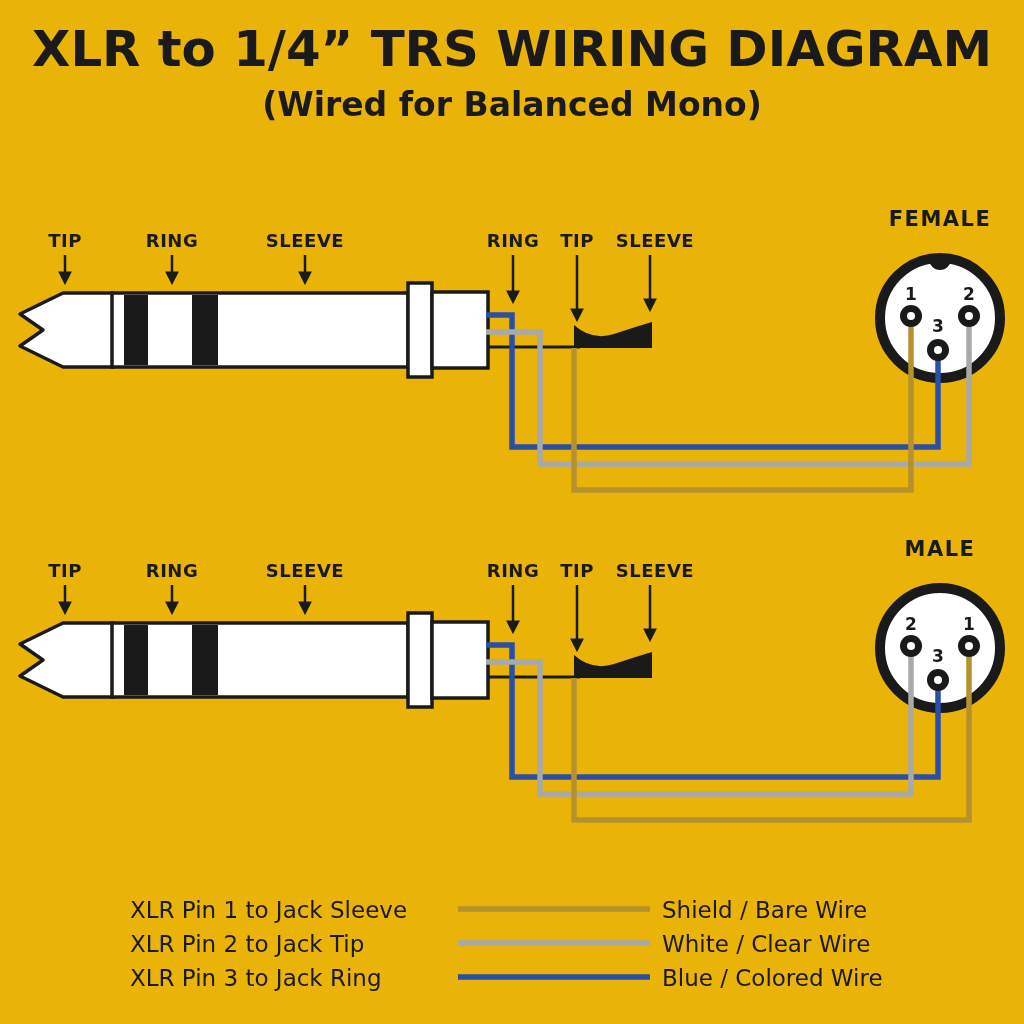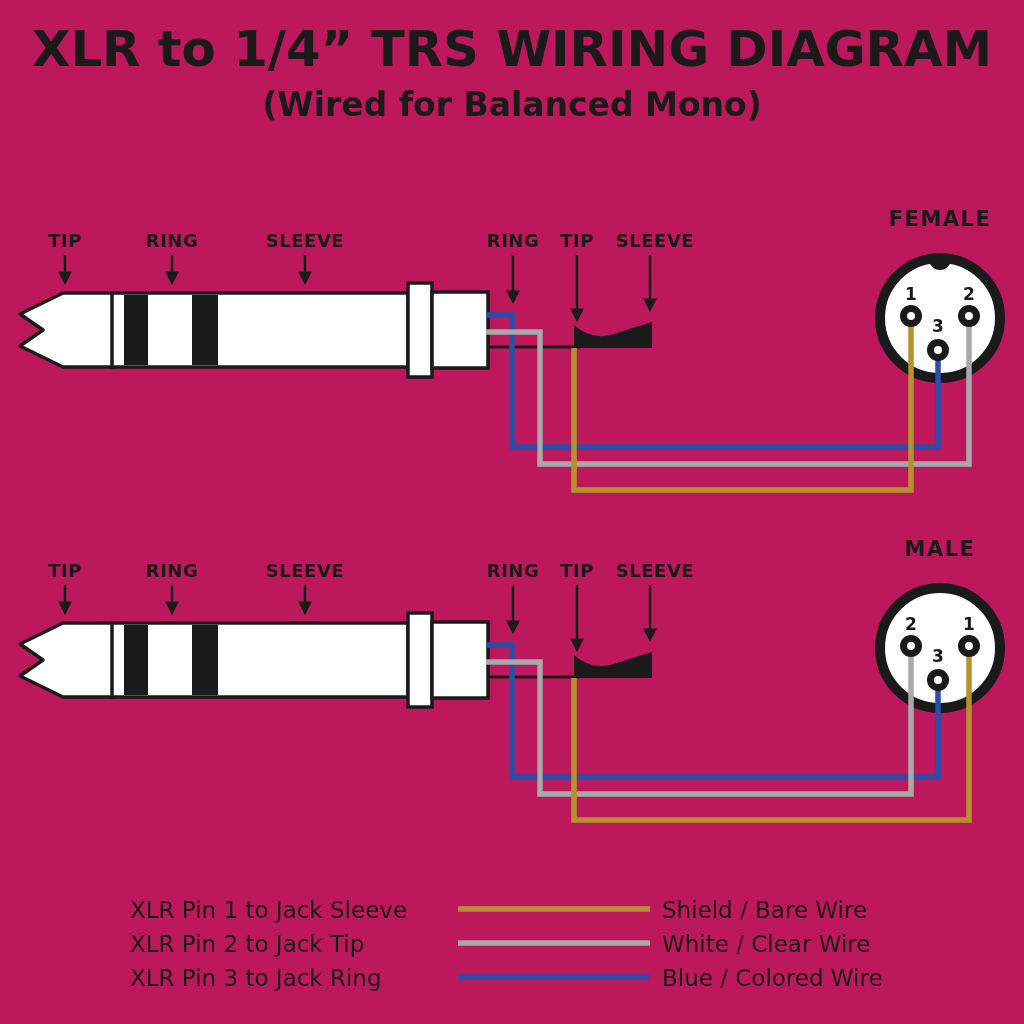--- a/index.html
+++ b/index.html
@@ -1,16 +1,16 @@
 <!DOCTYPE html>
 <html><head>
 <meta charset="utf-8">
 <style>
   html,body{margin:0;padding:0;background:#ffffff;}
-  .page{width:1024px;height:1024px;background:#be185d;position:relative;overflow:hidden;
+  .page{width:1024px;height:1024px;background:#eab308;position:relative;overflow:hidden;
         font-family:"DejaVu Sans","Liberation Sans",sans-serif;}
   svg{display:block;}
   text{fill:#1a1a1a;font-family:"DejaVu Sans","Liberation Sans",sans-serif;}
   .title{font-size:50px;font-weight:700;}
   .subtitle{font-size:33px;font-weight:700;}
   .lbl{font-size:18px;font-weight:700;letter-spacing:.5px;}
   .conn{font-size:21px;font-weight:700;letter-spacing:1.5px;}
   .pin-num{font-size:17px;font-weight:700;}
   .legend-text{font-size:23px;font-weight:400;}
   .outline{fill:#ffffff;stroke:#1a1a1a;stroke-width:3.5;}

